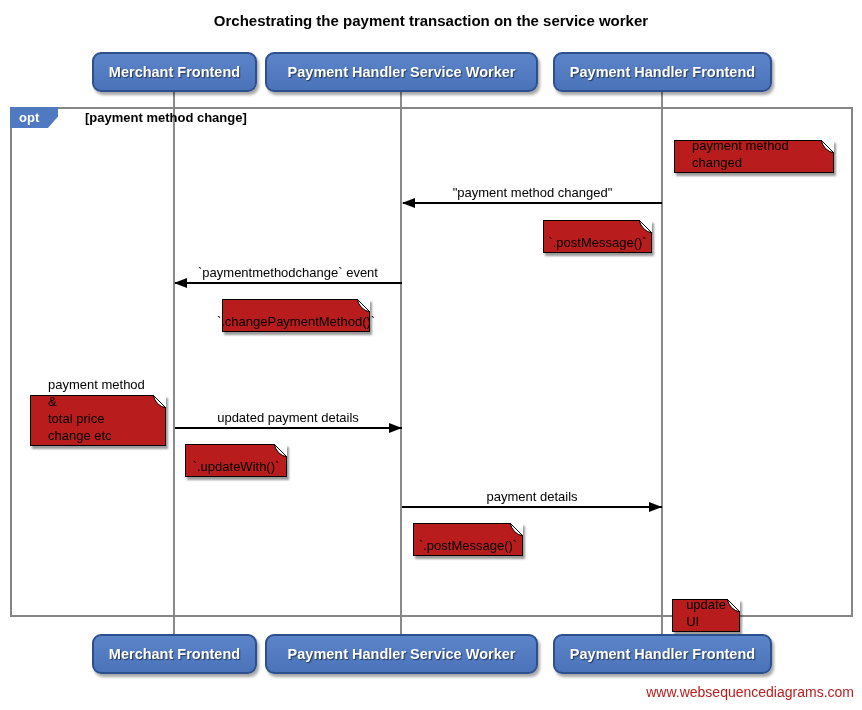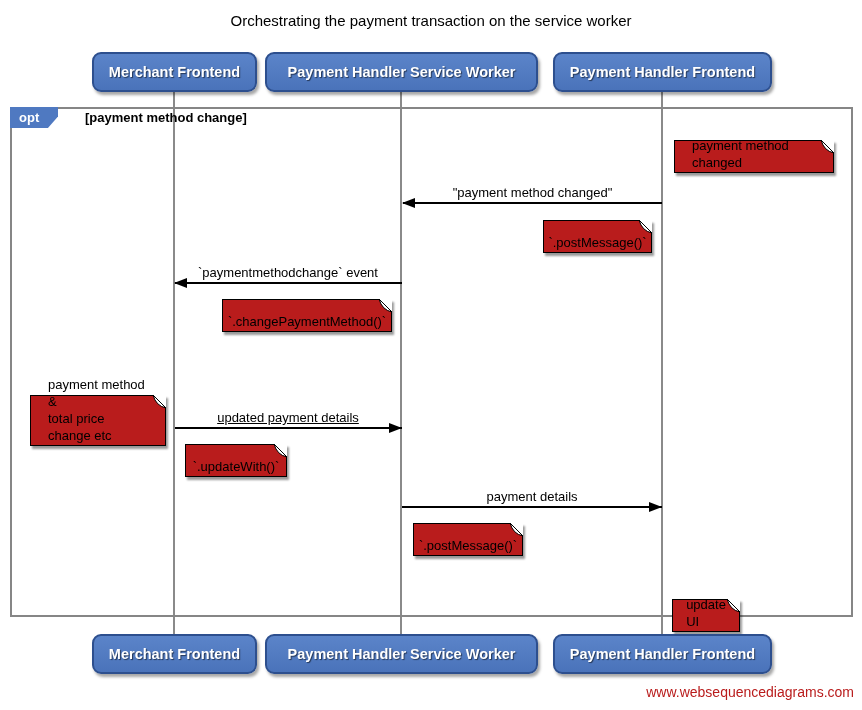--- a/index.html
+++ b/index.html
@@ -2,21 +2,21 @@
 <html><head>
 <meta charset="utf-8">
 <style>
   html,body{margin:0;padding:0;background:#ffffff;}
   .canvas{
     position:relative;width:862px;height:710px;background:#ffffff;overflow:hidden;
     font-family:"Liberation Sans","DejaVu Sans",sans-serif;color:#000;
   }
   .title{
     position:absolute;left:0;top:12px;width:862px;text-align:center;
-    font-size:15px;font-weight:normal;
+    font-size:15px;font-weight:bold;
   }
   
   .lifeline{position:absolute;width:2px;background:#8a8a8a;z-index:0;}
   
   .actor{
     position:absolute;height:40px;border-radius:9px;z-index:3;
     background:linear-gradient(#5b84c9,#4a73ba);
     border:2px solid #2d4f8e;box-sizing:border-box;
     display:flex;align-items:center;justify-content:center;
     color:#ffffff;font-weight:bold;font-size:14.5px;
@@ -88,21 +88,21 @@
   </div>
 
   <div class="msg-label" style="left:403px;top:185px;width:259px;">"payment method changed"</div>
   <div class="msg-line" style="left:403px;top:202px;width:259px;"></div>
   <div class="head left" style="left:402px;top:198px;"></div>
 
   <div class="msg-label" style="left:174px;top:265px;width:228px;">`paymentmethodchange` event</div>
   <div class="msg-line" style="left:175px;top:282px;width:227px;"></div>
   <div class="head left" style="left:174px;top:278px;"></div>
 
-  <div class="msg-label" style="left:174px;top:410px;width:228px;text-decoration:underline;">updated payment details</div>
+  <div class="msg-label" style="left:174px;top:410px;width:228px;">updated payment details</div>
   <div class="msg-line" style="left:175px;top:427px;width:227px;"></div>
   <div class="head right" style="left:389px;top:423px;"></div>
 
   <div class="msg-label" style="left:402px;top:489px;width:260px;">payment details</div>
   <div class="msg-line" style="left:402px;top:506px;width:260px;"></div>
   <div class="head right" style="left:649px;top:502px;"></div>
 
   <div class="note" style="left:674px;top:140px;width:160px;height:33px;">
     <span class="note-text">payment method changed</span>
     <svg class="fold" width="13" height="13" viewBox="0 0 13 13" aria-hidden="true">
@@ -114,21 +114,21 @@
 
   <div class="note" style="left:543px;top:220px;width:109px;height:33px;">
     <span class="note-text">`.postMessage()`</span>
     <svg class="fold" width="13" height="13" viewBox="0 0 13 13" aria-hidden="true">
         <path d="M0,0 L13,0 L13,13 Z" fill="#ffffff" stroke="none"></path>
         <path d="M0,0 Q3,11 13,13" fill="#ffffff" stroke="#000000" stroke-width="1"></path>
         <path d="M0,0 L13,13" stroke="#000000" stroke-width="1" fill="none"></path>
       </svg>
   </div>
 
-  <div class="note" style="left:222px;top:299px;width:170px;height:33px;">
+  <div class="note" style="left:222px;top:299px;width:148px;height:33px;">
     <span class="note-text">`.changePaymentMethod()`</span>
     <svg class="fold" width="13" height="13" viewBox="0 0 13 13" aria-hidden="true">
         <path d="M0,0 L13,0 L13,13 Z" fill="#ffffff" stroke="none"></path>
         <path d="M0,0 Q3,11 13,13" fill="#ffffff" stroke="#000000" stroke-width="1"></path>
         <path d="M0,0 L13,13" stroke="#000000" stroke-width="1" fill="none"></path>
       </svg>
   </div>
 
   <div class="note" style="left:30px;top:347px;width:136px;height:51px;margin-top:48px;">
     <span class="note-text">payment method &amp;

